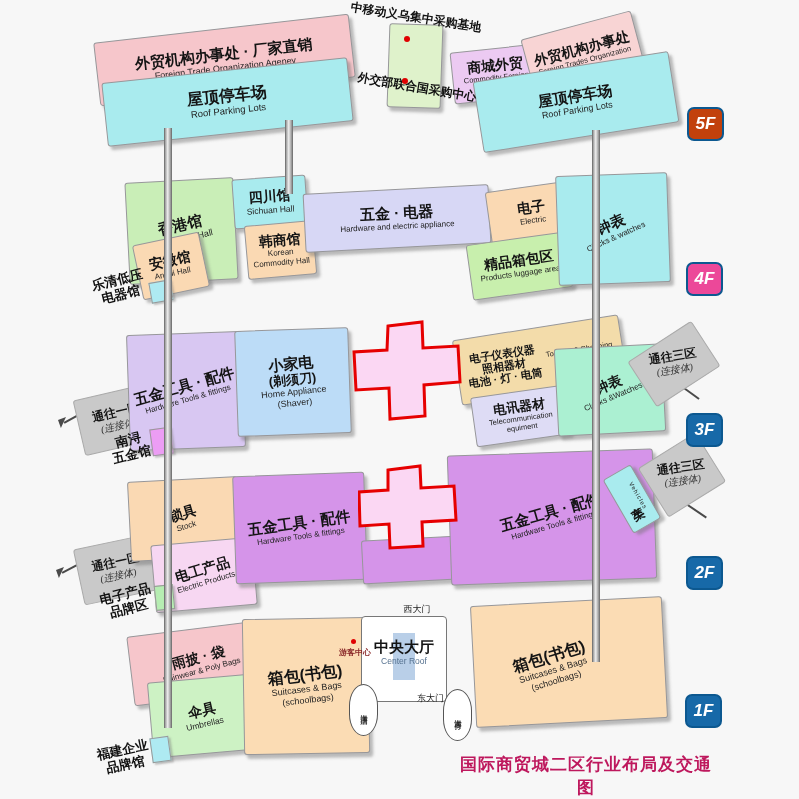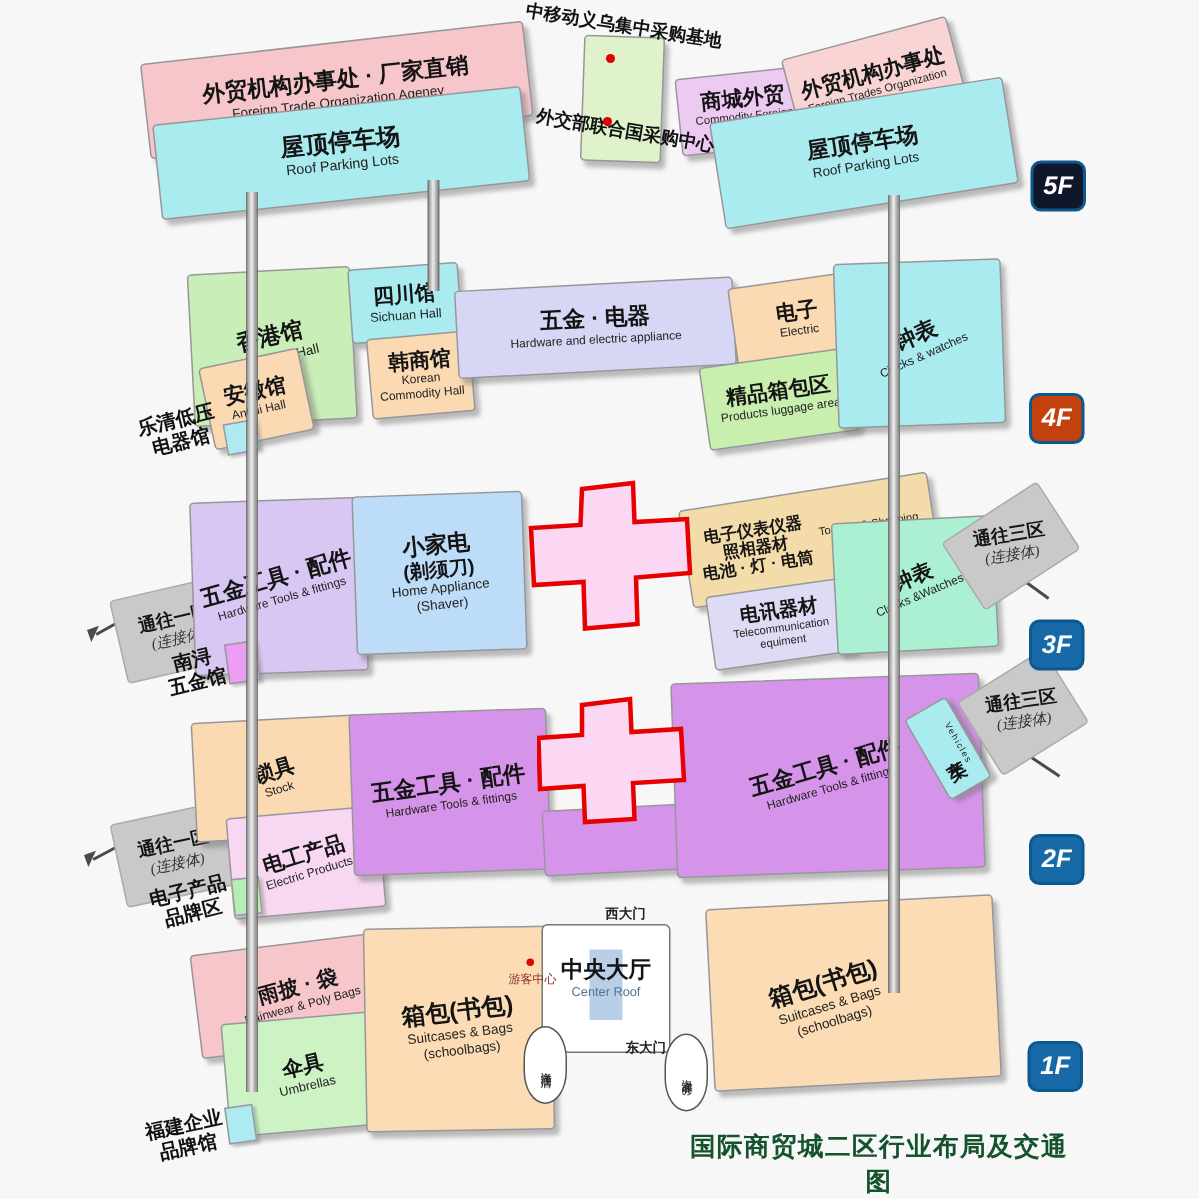--- a/index.html
+++ b/index.html
@@ -21,26 +21,26 @@
   .lbl{position:absolute;font-weight:bold;color:#111;z-index:5;text-align:center;line-height:1.18;}
   .conn{color:#222;}
   .conn .sub{font-family:"Liberation Serif","DejaVu Serif",serif;font-style:italic;font-size:10px;color:#333;}
   .cross{position:absolute;z-index:3;}
   .bubble{position:absolute;background:#fff;border:1.2px solid #555;border-radius:50% / 42%;
           display:flex;align-items:center;justify-content:center;z-index:5;}
   .vtext{writing-mode:vertical-rl;letter-spacing:1px;}
   .dot{position:absolute;width:6px;height:6px;border-radius:50%;z-index:7;}
   .tline{position:absolute;height:1.5px;background:#4a4a4a;transform-origin:left center;z-index:1;}
   .ah{position:absolute;width:0;height:0;border:6px solid transparent;z-index:1;}
-  .gate{position:absolute;font-size:9px;font-weight:bold;color:#222;z-index:5;}
-  .visitor{position:absolute;font-size:8px;font-weight:normal;color:#8b2a2a;z-index:6;}
+  .gate{position:absolute;font-size:9px;font-weight:normal;color:#222;z-index:5;}
+  .visitor{position:absolute;font-size:8px;font-weight:bold;color:#8b2a2a;z-index:6;}
   .hall{position:absolute;background:#fff;border:1.2px solid #777;border-radius:4px;z-index:2;}
   .hallblue{position:absolute;z-index:1;}
   .footer{position:absolute;text-align:center;z-index:6;}
-  .footer .fzh{font-size:17px;font-weight:bold;color:#14532d;letter-spacing:1px;}
+  .footer .fzh{font-size:17px;font-weight:bold;color:#be185d;letter-spacing:1px;}
 </style>
 </head>
 <body>
 
 <div id="stage">
 
   <div class="pole" style="left:164px;top:128px;height:600px;"></div>
   <div class="pole" style="left:285px;top:120px;height:74px;"></div>
   <div class="pole" style="left:592px;top:130px;height:532px;"></div>
 
@@ -65,21 +65,21 @@
     <div class="en" style="font-size:7.5px;">Commodity Foreign Trades</div>
   </div>
   <div class="sec" style="left: 527px; top: 24px; width: 112px; height: 64px; transform: rotate(-15deg); background: rgb(248, 212, 212);">
     <div class="zh" style="font-size:14px;">外贸机构办事处</div>
     <div class="en" style="font-size:7.5px;">Foreign Trades Organization Agency</div>
   </div>
   <div class="sec" style="left: 477px; top: 66px; width: 196px; height: 70px; transform: rotate(-9deg); background: rgb(169, 235, 238);">
     <div class="zh" style="font-size:15px;">屋顶停车场</div>
     <div class="en" style="font-size:9px;">Roof Parking Lots</div>
   </div>
-  <div class="badge" style="left: 687px; top: 107px; background: #0f172a;">5F</div>
+  <div class="badge" style="left: 687px; top: 107px; background: #c2410c;">5F</div>
 
   <div class="sec" style="left: 127px; top: 180px; width: 107px; height: 100px; transform: rotate(-3deg); background: rgb(201, 238, 183);">
     <div class="inner" style="transform:rotate(-10deg);">
       <div class="zh" style="font-size:15px;">香港馆</div>
       <div class="en" style="font-size:9px;">HongKong Hall</div>
     </div>
   </div>
   <div class="sec" style="left: 233px; top: 177px; width: 72px; height: 48px; transform: rotate(-4deg); background: rgb(169, 235, 238);">
     <div class="zh" style="font-size:14px;">四川馆</div>
     <div class="en" style="font-size:8.5px;">Sichuan Hall</div>
@@ -109,21 +109,21 @@
   <div class="sec" style="left: 557px; top: 174px; width: 110px; height: 108px; transform: rotate(-2deg); background: rgb(169, 235, 238);">
     <div class="inner" style="transform:rotate(-22deg);">
       <div class="zh" style="font-size:15px;">钟表</div>
       <div class="en" style="font-size:8px;">Clocks &amp; watches</div>
     </div>
   </div>
   <div class="lbl" style="left:76px;top:272px;width:86px;font-size:13px;transform:rotate(-14deg);">
     <div>乐清低压</div>
     <div>电器馆</div>
   </div>
-  <div class="badge" style="left: 686px; top: 262px; background: #c2410c;">4F</div>
+  <div class="badge" style="left: 686px; top: 262px; background: #ec4899;">4F</div>
 
   <div class="tline" style="left:64px;top:422px;width:37px;transform:rotate(-29deg);"></div>
   <div class="ah" style="left:52px;top:414px;border-right-color:#4a4a4a;transform:rotate(25deg);"></div>
   <div class="sec conn" style="left: 78px; top: 391px; width: 77px; height: 55px; transform: rotate(-13deg); box-shadow: none; border-color: rgb(170, 170, 170); background: rgb(201, 201, 201);">
     <div class="zh" style="font-size:12px;">通往一区</div>
     <div class="sub">(连接体)</div>
   </div>
   <div class="sec" style="left: 128px; top: 333px; width: 114px; height: 114px; transform: rotate(-2deg); background: rgb(216, 199, 242);">
     <div class="inner" style="transform:rotate(-14deg);">
       <div class="zh" style="font-size:15px;">五金工具 · 配件</div>

